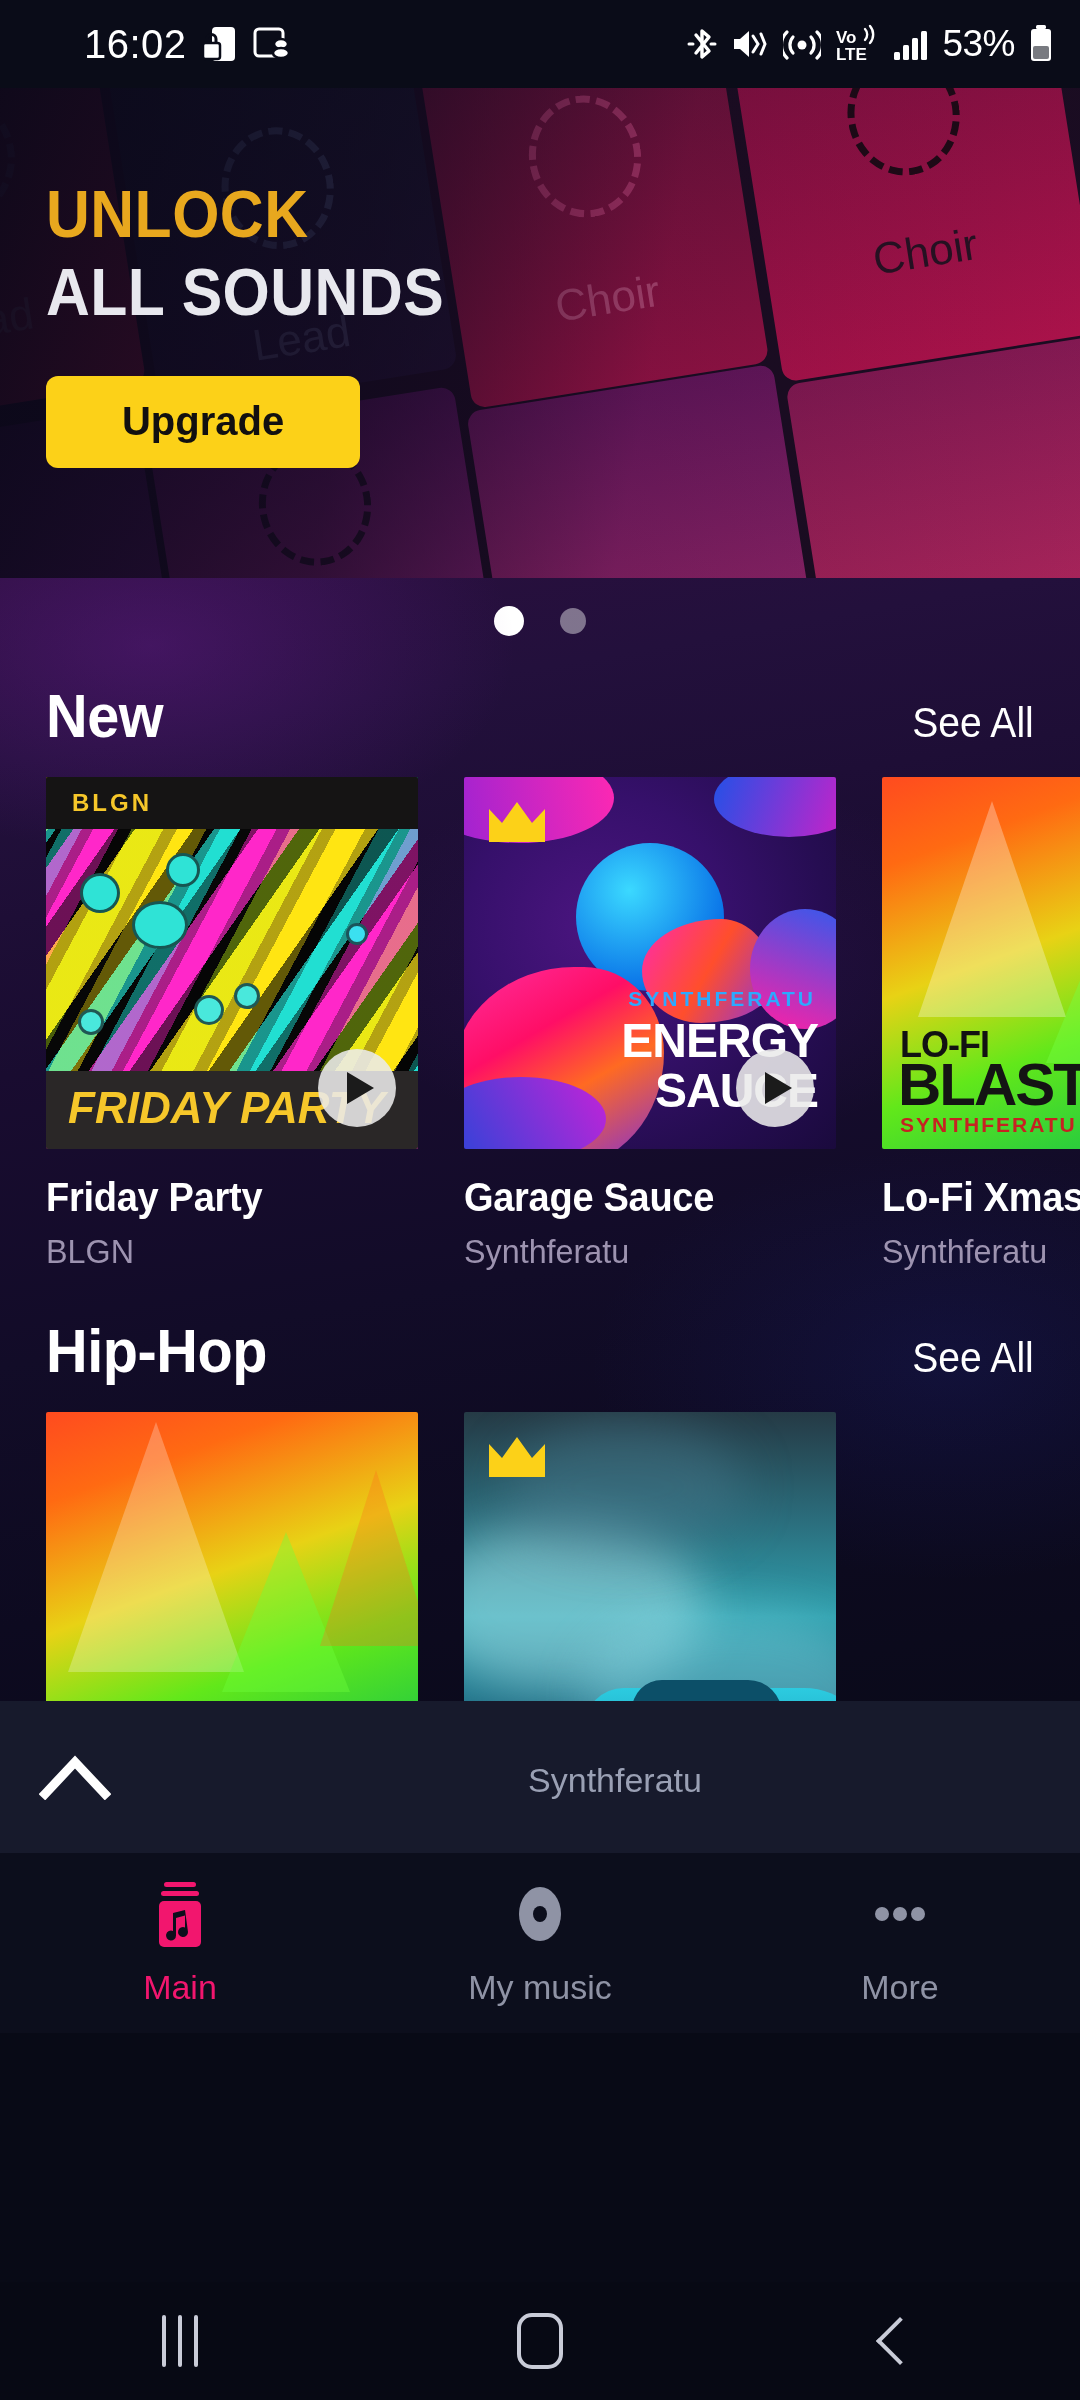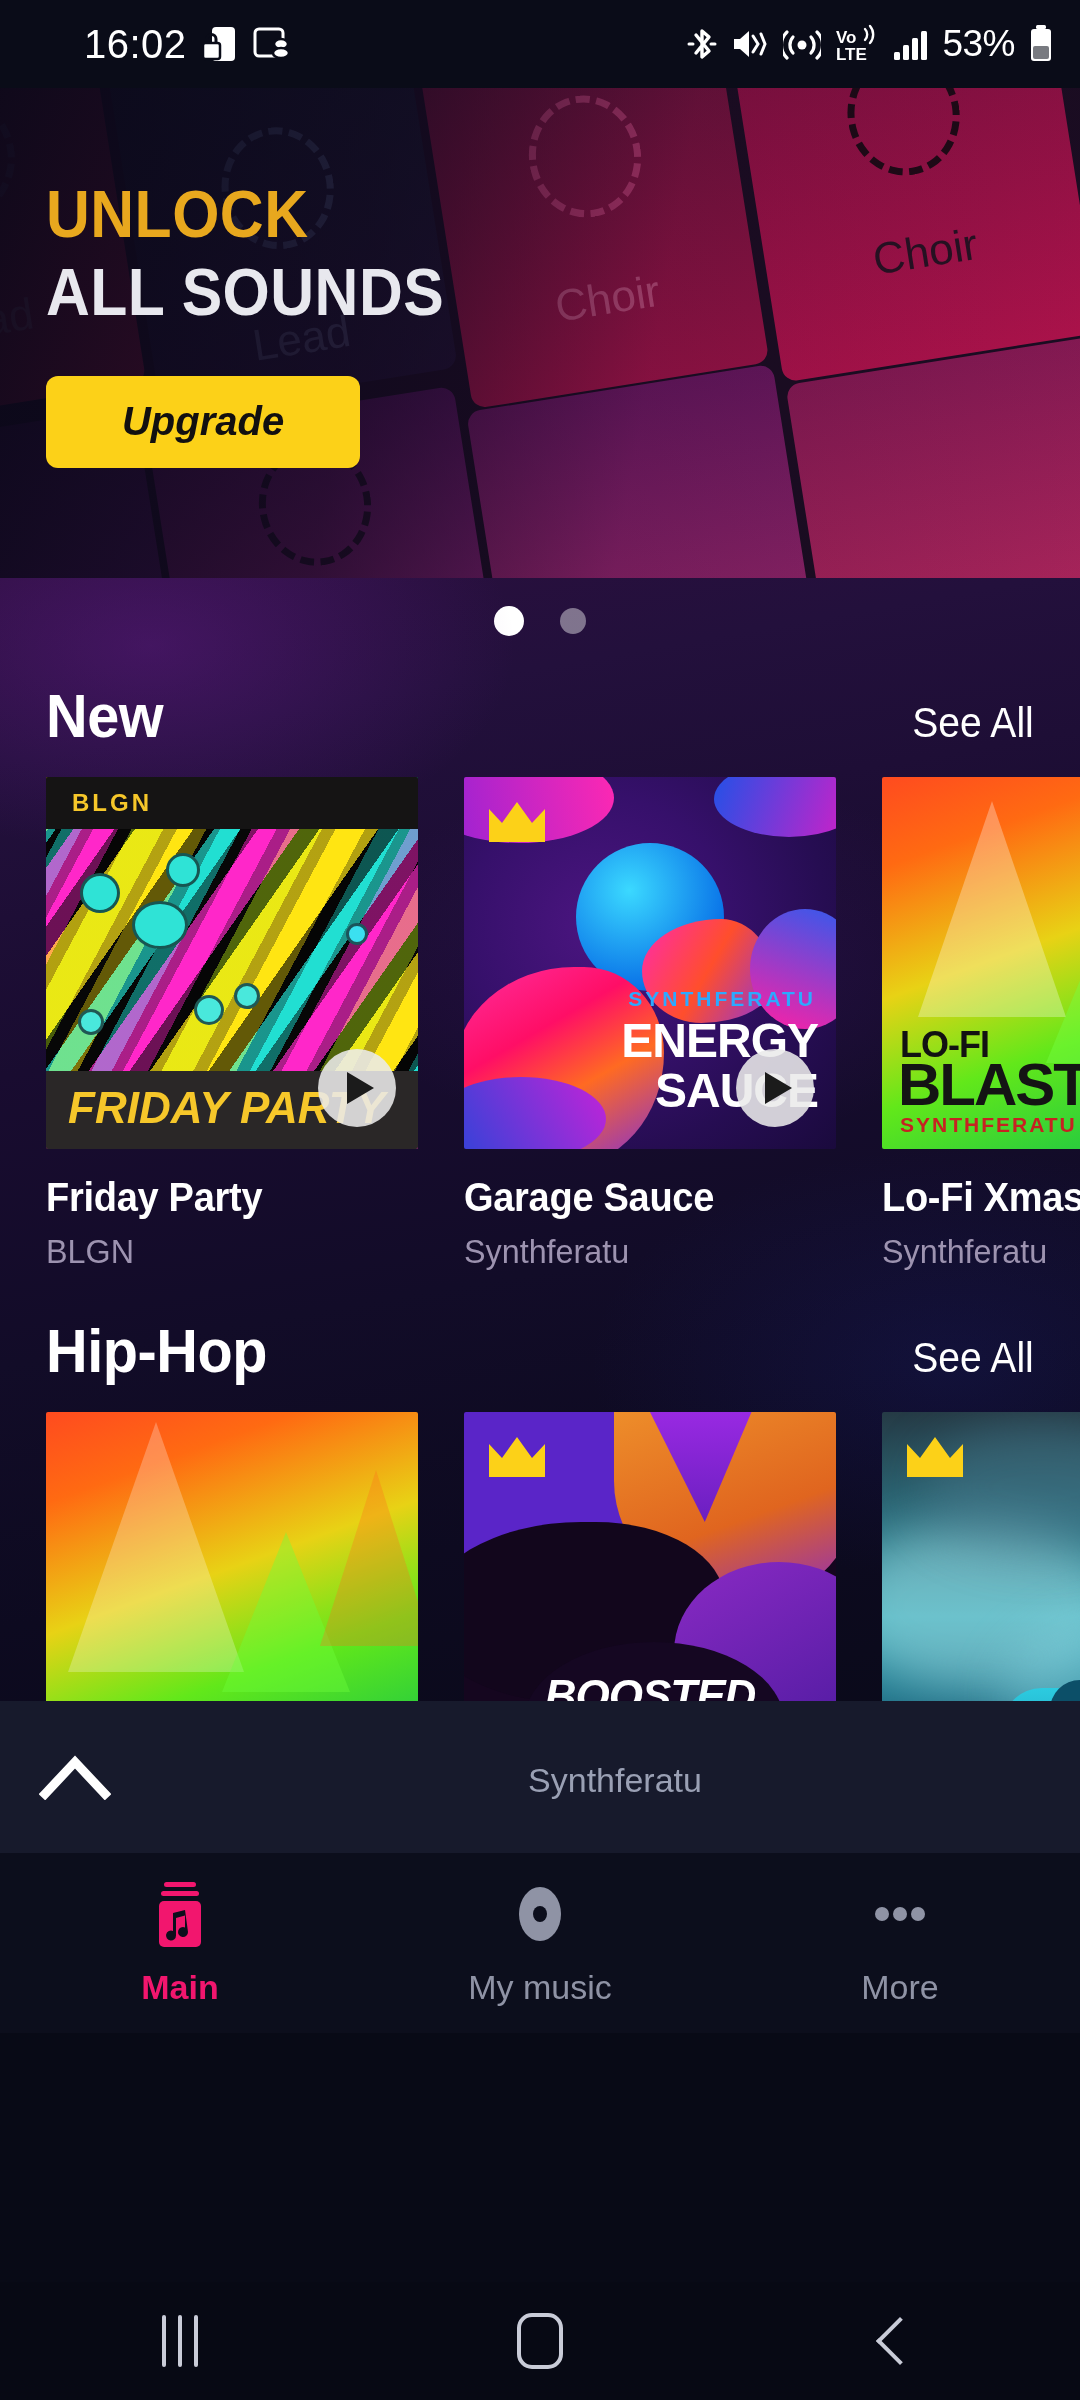--- a/index.html
+++ b/index.html
@@ -61,21 +61,20 @@
     line-height:1.06; margin-top:8px;
     font-family:"Liberation Sans Narrow","Liberation Sans",sans-serif;
     transform:scaleX(0.92); transform-origin:left center;
   }
   .upgrade-btn {
     margin-top:48px; width:314px; height:92px; border-radius:12px;
     background:#FCD118; border:none; cursor:pointer;
     color:#121010; font-size:40px; font-weight:bold;
     display:flex; align-items:center; justify-content:center;
     font-family:"Liberation Sans", sans-serif;
-    font-style:italic;
   }
 
   
   .content {
     position:absolute; top:578px; left:0; width:1080px; height:1123px;
     background:linear-gradient(170deg,#2a0f3e 0%, #23103c 14%, #190c30 38%, #120c28 60%, #0d0a20 80%, #0a0a1a 100%);
     overflow:hidden;
   }
   .content::after{
     content:""; position:absolute; inset:0; pointer-events:none;
@@ -189,21 +188,21 @@
   .mp-thumb .eb2 { position:absolute; left:0; right:0; top:52px; text-align:center; color:#FFD424; font-size:17px; font-weight:bold; line-height:1.05; }
   .mp-thumb .spark { position:absolute; background:#1a0b16; }
 
   
   .bottomnav {
     position:absolute; left:0; top:1853px; width:1080px; height:180px;
     background:#0c0e1c; display:flex; z-index:30;
   }
   .nav-item { flex:1; display:flex; flex-direction:column; align-items:center; justify-content:center; gap:18px; cursor:pointer; }
   .nav-label { font-size:34px; font-weight:400; }
-  .nav-item.active .nav-label { color:#F2166E; font-weight:bold; }
+  .nav-item.active .nav-label { color:#F2166E; font-weight:normal; }
   .nav-item .nav-label { color:#8f93a5; }
 
   
   .androidnav {
     position:absolute; left:0; bottom:0; width:1080px; height:118px;
     background:#070914; display:flex; z-index:40;
   }
   .and-btn { flex:1; display:flex; align-items:center; justify-content:center; cursor:pointer; }
   .bars { display:flex; gap:12px; }
   .bars i { display:block; width:4px; height:52px; background:#c9ccd8; border-radius:2px; }
@@ -391,36 +390,20 @@
       <div class="row">
 
         <div class="card">
           <div class="art a-lofi">
             <div style="position:absolute; left:22px; top:10px; width:0; height:0; border-left:88px solid transparent; border-right:88px solid transparent; border-bottom:250px solid rgba(255,255,255,0.26);"></div>
             <div style="position:absolute; left:176px; top:120px; width:0; height:0; border-left:64px solid transparent; border-right:64px solid transparent; border-bottom:160px solid rgba(110,255,60,0.40);"></div>
             <div style="position:absolute; left:274px; top:58px; width:0; height:0; border-left:56px solid transparent; border-right:56px solid transparent; border-bottom:176px solid rgba(255,110,30,0.30);"></div>
           </div>
         </div>
 
-        <div class="card">
-          <div class="art a-boost">
-            <div class="wave" style="left:-30px; top:-10px; width:250px; height:180px; border-radius:0 0 60% 40%; background:#5A25C8;"></div>
-            <div class="wave" style="left:150px; top:-30px; width:240px; height:220px; border-radius:0 0 45% 55%; background:linear-gradient(160deg,#F0952C,#E0651F 60%,#8A2AC4);"></div>
-            <div class="wave" style="left:176px; top:-20px; width:120px; height:130px; background:linear-gradient(180deg,#A12BE8,#6A1FC0); clip-path:polygon(0 0,100% 0,54% 100%);"></div>
-            <div class="wave" style="left:-40px; top:110px; width:300px; height:180px; border-radius:55% 45% 50% 50%; background:#12061c;"></div>
-            <div class="wave" style="left:210px; top:150px; width:210px; height:180px; border-radius:50%; background:linear-gradient(150deg,#8A2AC4,#4B1A9E);"></div>
-
-            <div class="wave" style="left:60px; top:230px; width:260px; height:160px; border-radius:50% 50% 0 0; background:#150722;"></div>
-            <svg class="crown" viewBox="0 0 62 48">
-              <path d="M3 45 L3 12 L16 26 L31 5 L46 26 L59 12 L59 45 Z" fill="#FCD118"></path>
-            </svg>
-            <div class="b1">BOOSTED</div>
-
-          </div>
-        </div>
 
         <div class="card">
           <div class="art a-drift">
             <div class="fog" style="left:-40px; top:110px; width:280px; height:170px; background:rgba(200,245,250,0.40);"></div>
             <div class="fog" style="left:120px; top:200px; width:300px; height:170px; background:rgba(150,230,240,0.35);"></div>
             <div class="fog" style="left:40px; top:10px; width:240px; height:130px; background:rgba(70,120,140,0.45);"></div>
             <div style="position:absolute; left:120px; bottom:-34px; width:290px; height:130px; border-radius:40px 70px 16px 16px; background:linear-gradient(180deg,#2CCBE0,#0F7E9E);"></div>
             <div style="position:absolute; left:168px; bottom:46px; width:150px; height:58px; border-radius:30px 34px 4px 4px; background:#0C4F68;"></div>
             <svg class="crown" viewBox="0 0 62 48">
               <path d="M3 45 L3 12 L16 26 L31 5 L46 26 L59 12 L59 45 Z" fill="#FCD118"></path>

